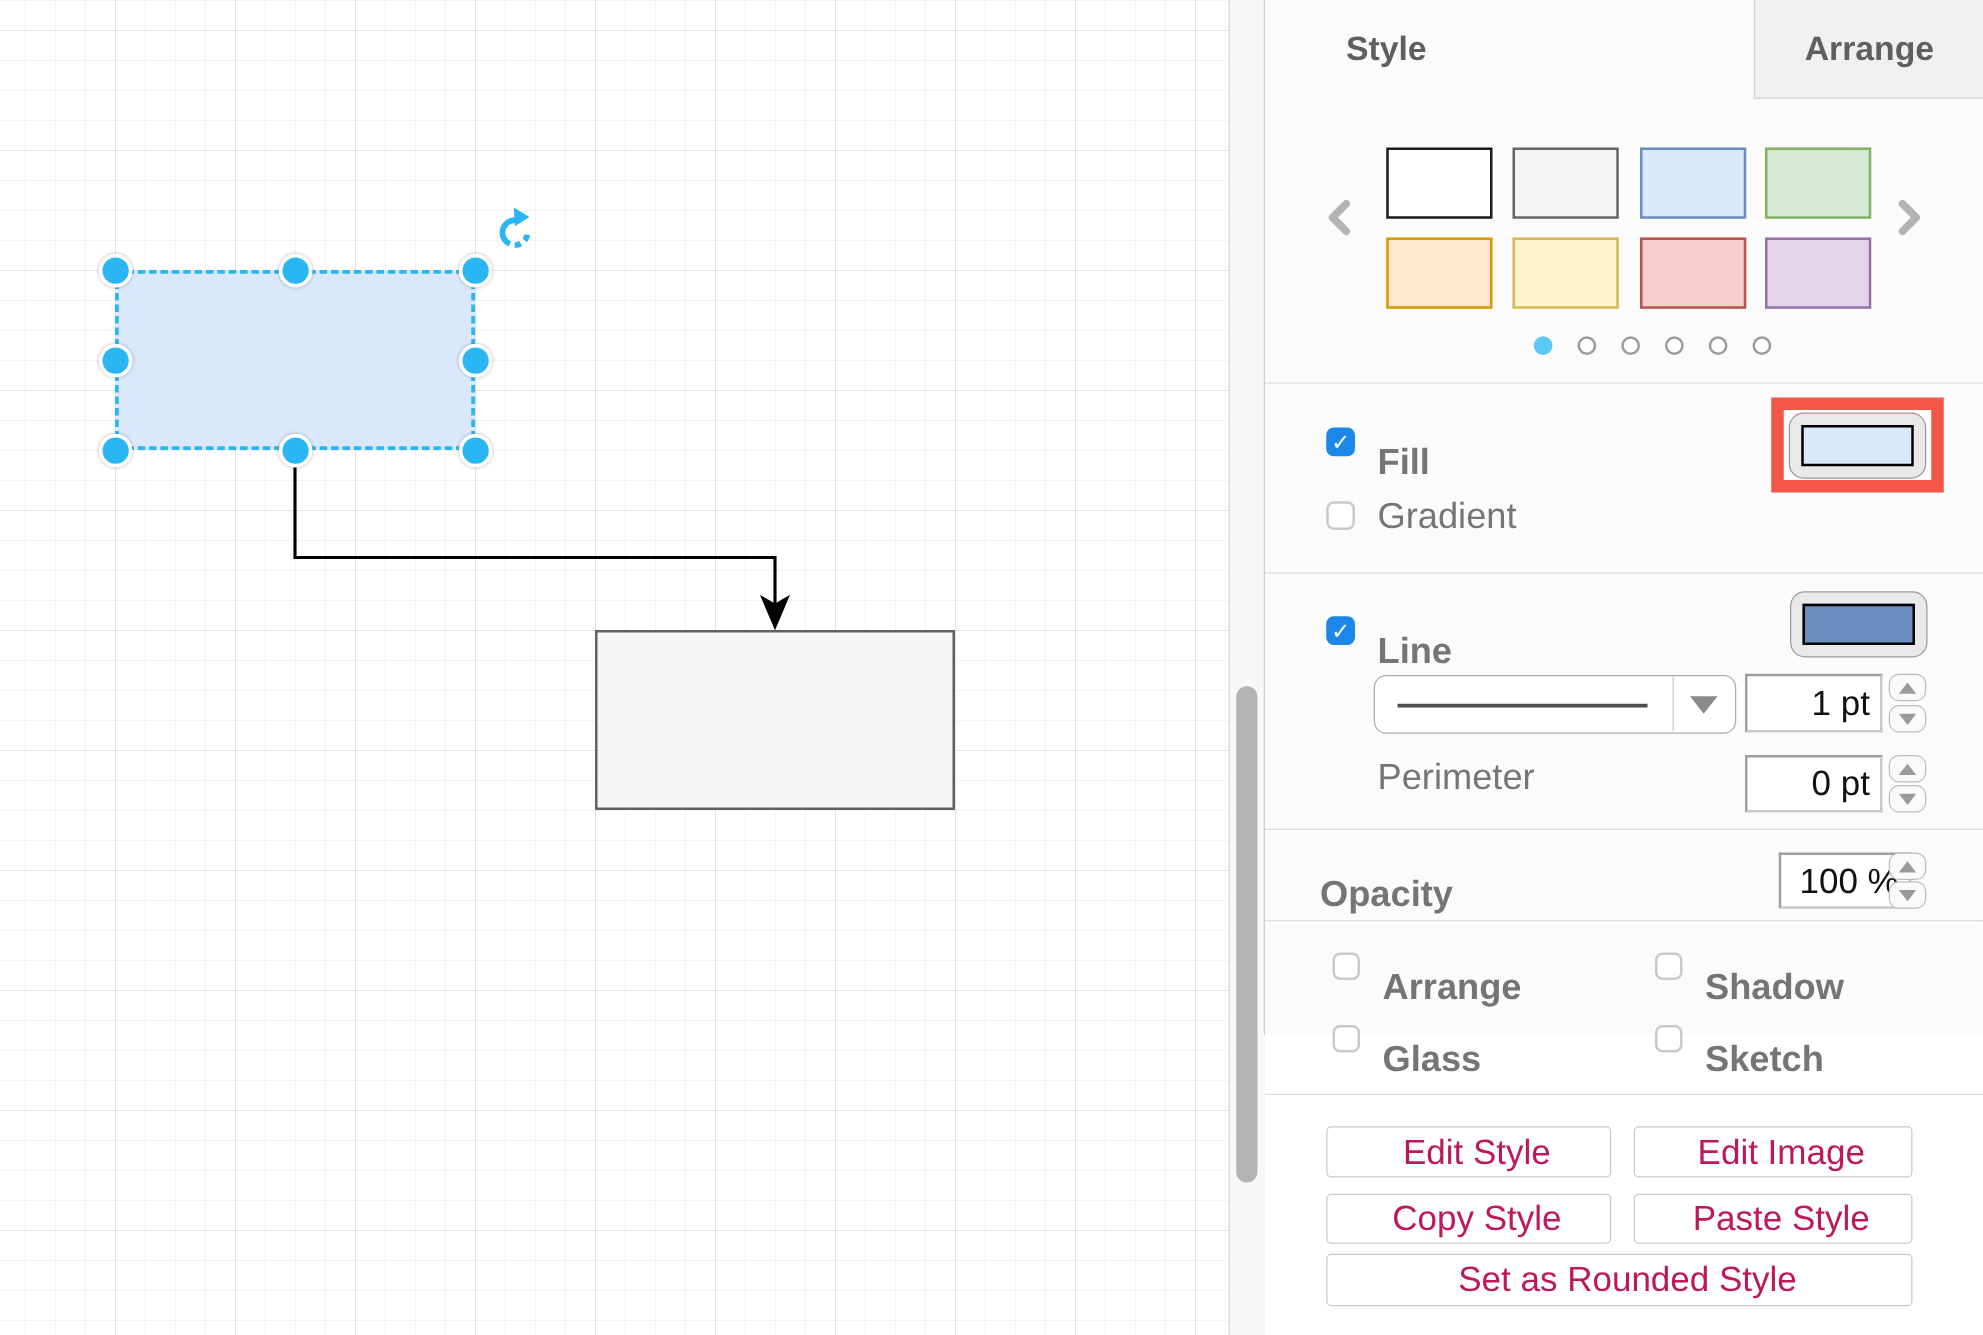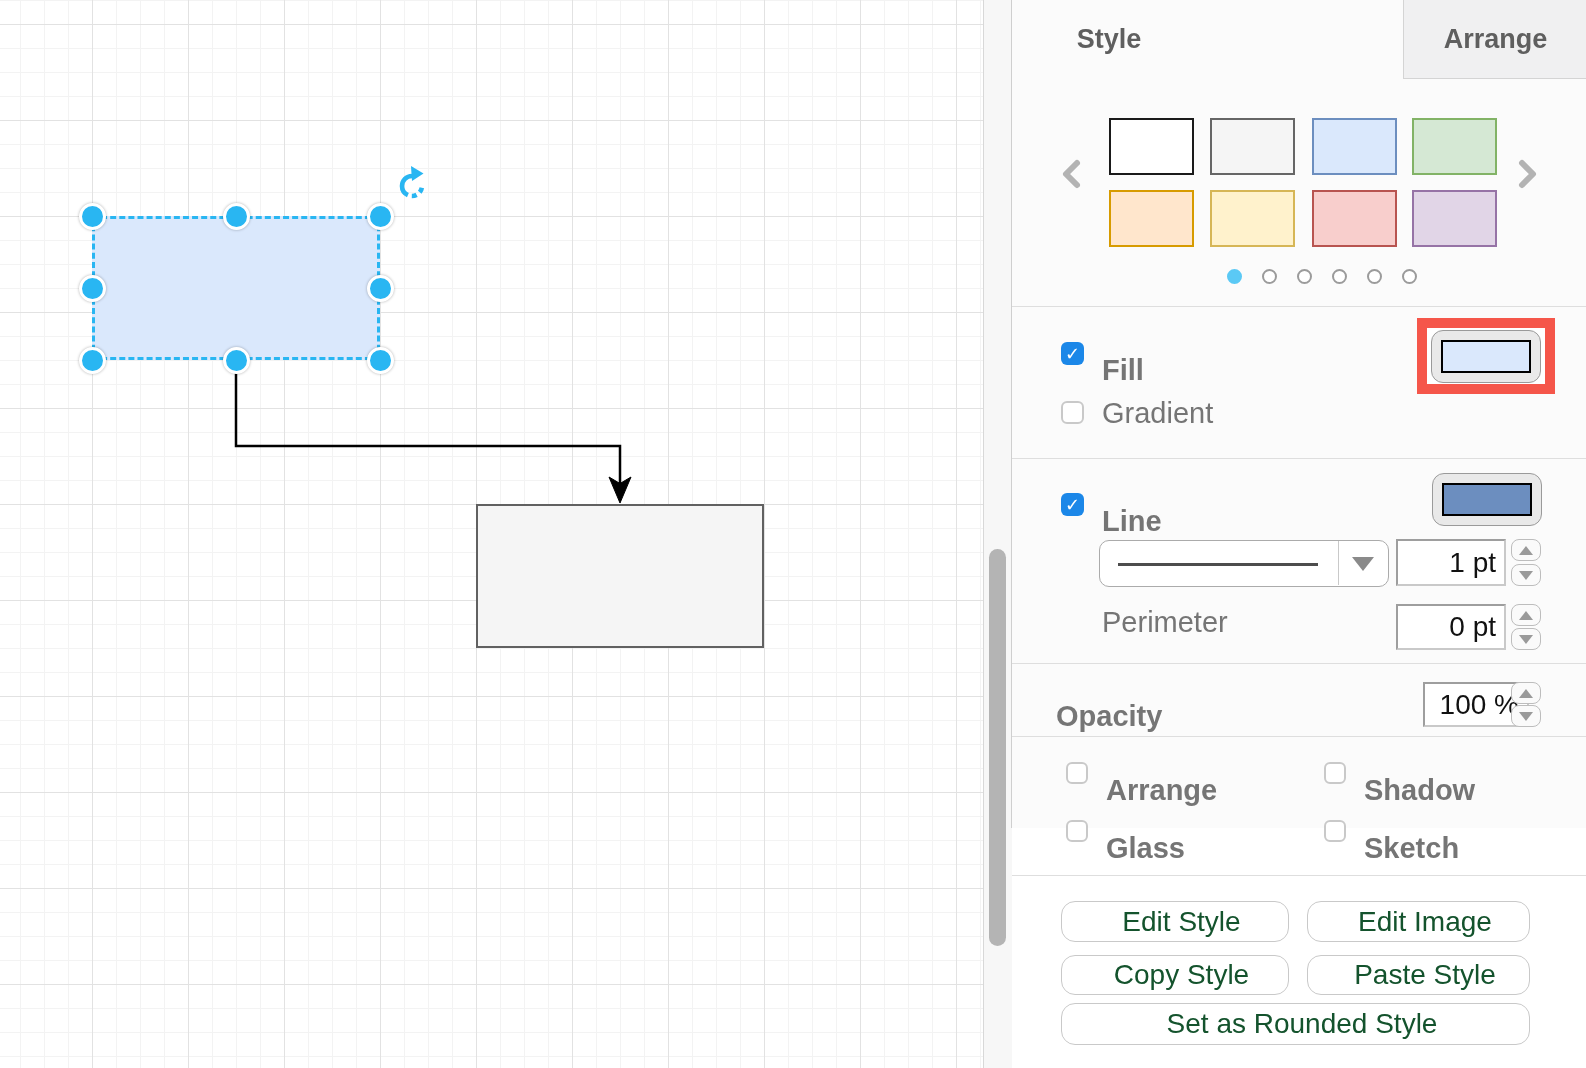--- a/index.html
+++ b/index.html
@@ -47,22 +47,22 @@
   .step-btn{width:30px;height:22px;box-sizing:border-box;border:1.5px solid #bdbdbd;border-radius:8px;background:#fafafa;
     display:flex;align-items:center;justify-content:center;}
   .tri-up{width:0;height:0;border-left:7px solid transparent;border-right:7px solid transparent;border-bottom:9px solid #9a9a9a;}
   .tri-down{width:0;height:0;border-left:7px solid transparent;border-right:7px solid transparent;border-top:9px solid #9a9a9a;}
   #line-style-dd{left:87px;top:540px;width:290px;height:47px;box-sizing:border-box;background:#fff;
     border:1.5px solid #ababab;border-radius:10px;}
   #line-style-dd .preview{position:absolute;left:18px;top:22px;width:200px;height:2.5px;background:#4d4d4d;}
   #line-style-dd .ddsep{position:absolute;left:238px;top:0;width:1px;height:44px;background:#c9c9c9;}
   #line-style-dd .ddtri{position:absolute;left:252px;top:16px;width:0;height:0;
     border-left:11px solid transparent;border-right:11px solid transparent;border-top:14px solid #8a8a8a;}
-  .btn{box-sizing:border-box;background:#fff;border:1.5px solid #c9c9c9;border-radius:14px;
-    font-size:28px;color:#14532d;display:flex;align-items:center;justify-content:center;white-space:nowrap;padding-left:13px;}
+  .btn{box-sizing:border-box;background:#fff;border:1.5px solid #c9c9c9;border-radius:4px;
+    font-size:28px;color:#be185d;display:flex;align-items:center;justify-content:center;white-space:nowrap;padding-left:13px;}
 </style>
 </head>
 <body>
 
 <div id="canvas" class="abs">
 
   <div id="shape-target" class="abs" style="background-color: rgb(245, 245, 245); border-color: rgb(97, 97, 97);"></div>
 
   <svg id="edge-svg" class="abs" viewBox="0 0 983 1068" xmlns="http://www.w3.org/2000/svg">
     <polyline points="236,360 236,446 620,446 620,494" fill="none" stroke="#000" stroke-width="2.5"></polyline>

